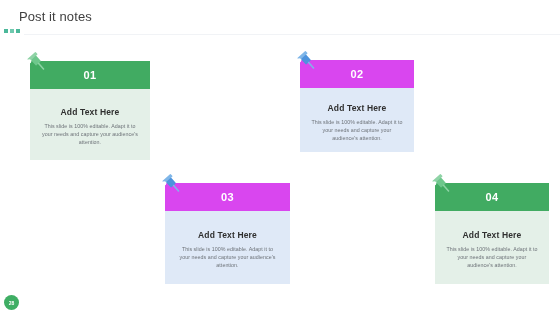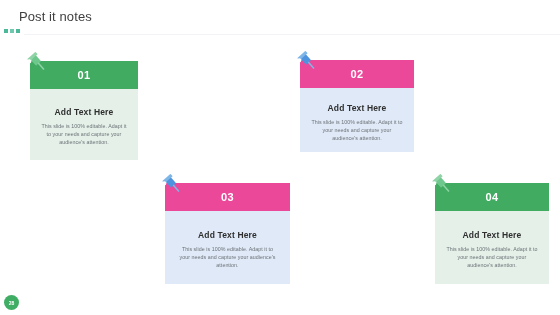--- a/index.html
+++ b/index.html
@@ -51,21 +51,21 @@
   .card-text{
     font-size:5.3px;line-height:8px;color:#6d7278;
     text-align:center;font-weight:400;
     letter-spacing:.05px;
   }
 
   
   .green .card-head{background:#41ab62;}
   .green .card-body{background:#e4f0e8;}
   
-  .blue .card-head{background:#ec4899;}
+  .blue .card-head{background:#d946ef;}
   .blue .card-body{background:#dfe9f7;}
 
   
   .pin{
     position:absolute;z-index:5;
     width:30px;height:30px;
     pointer-events:none;
   }
   .pin svg{display:block;width:30px;height:30px;}
 
@@ -84,21 +84,21 @@
 <div class="slide">
 
   <div class="title">Post it notes</div>
   <div class="dots">
     <i></i>
     <i></i>
     <i></i>
   </div>
   <div class="divider"></div>
 
-  <div class="card green" style="left:30px;top:61px;width:108px;height:99px;">
+  <div class="card green" style="left:30px;top:61px;width:120px;height:99px;">
     <div class="card-head">
       <span class="card-num">01</span>
     </div>
     <div class="card-body" style="height:71px;padding:18px 11px 0 11px;">
       <div class="card-title">Add Text Here</div>
       <div class="card-text" style="margin-top:5px;">This slide is 100% editable. Adapt it to your needs and capture your audience's attention.</div>
     </div>
     <div class="pin" style="left:-6px;top:-12px;">
       <svg viewBox="0 0 30 30" xmlns="http://www.w3.org/2000/svg">
         <g transform="rotate(-42 15 15)">

